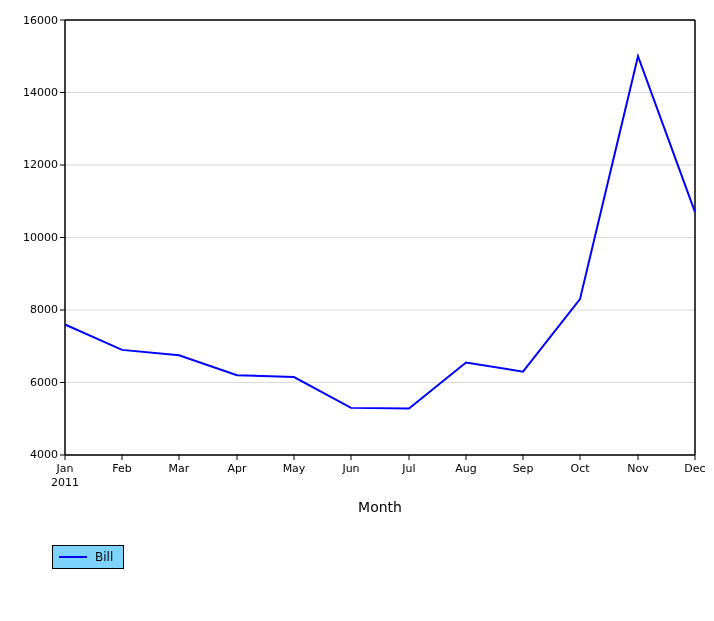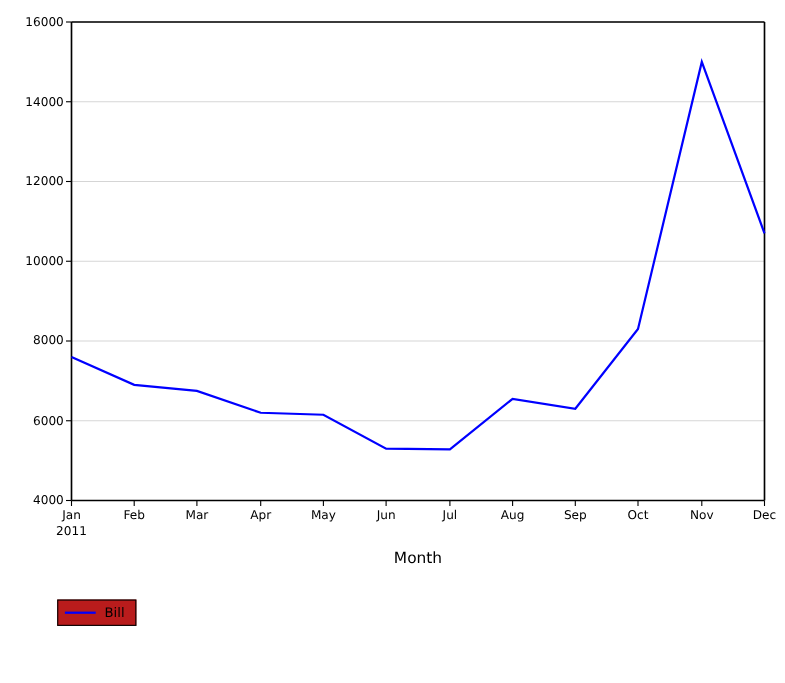--- a/index.html
+++ b/index.html
@@ -22,21 +22,21 @@
     }
     .tick-label {
       font-size: 11px;
       fill: #000;
     }
     .legend-box {
       position: absolute;
       bottom: 52px;
       left: 52px;
       border: 1px solid #000;
-      background: #b91c1c;
+      background: #7dd3fc;
       padding: 4px 10px 4px 6px;
       display: flex;
       align-items: center;
       gap: 8px;
       font-size: 12px;
     }
     .legend-line {
       width: 28px;
       height: 2px;
       background: blue;

